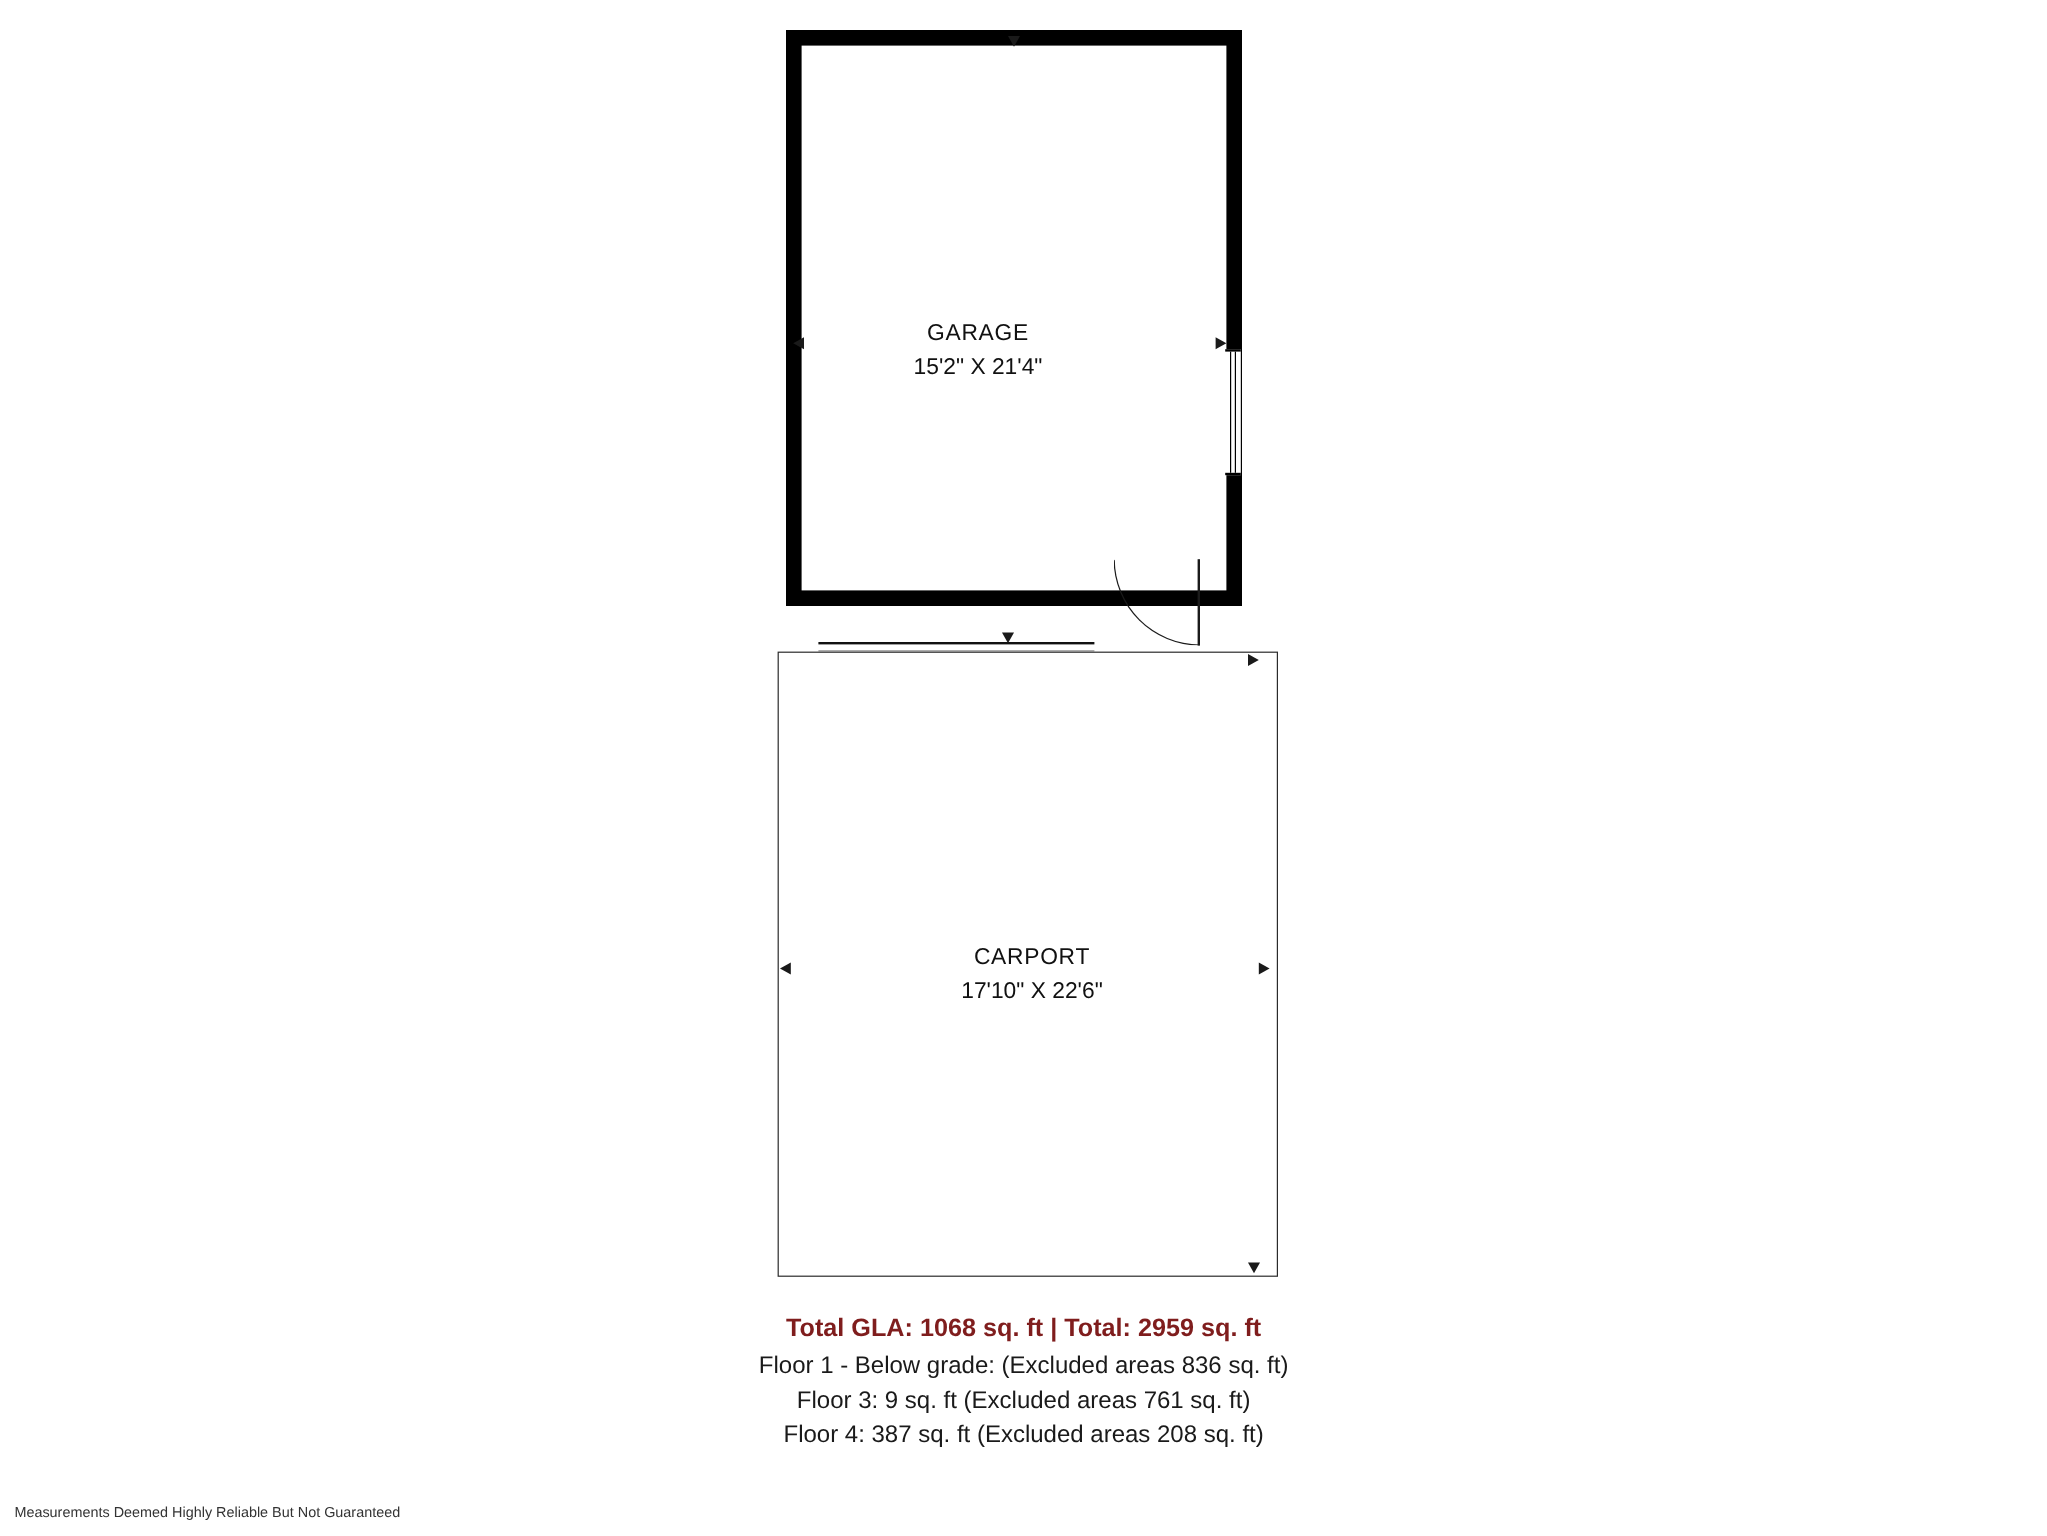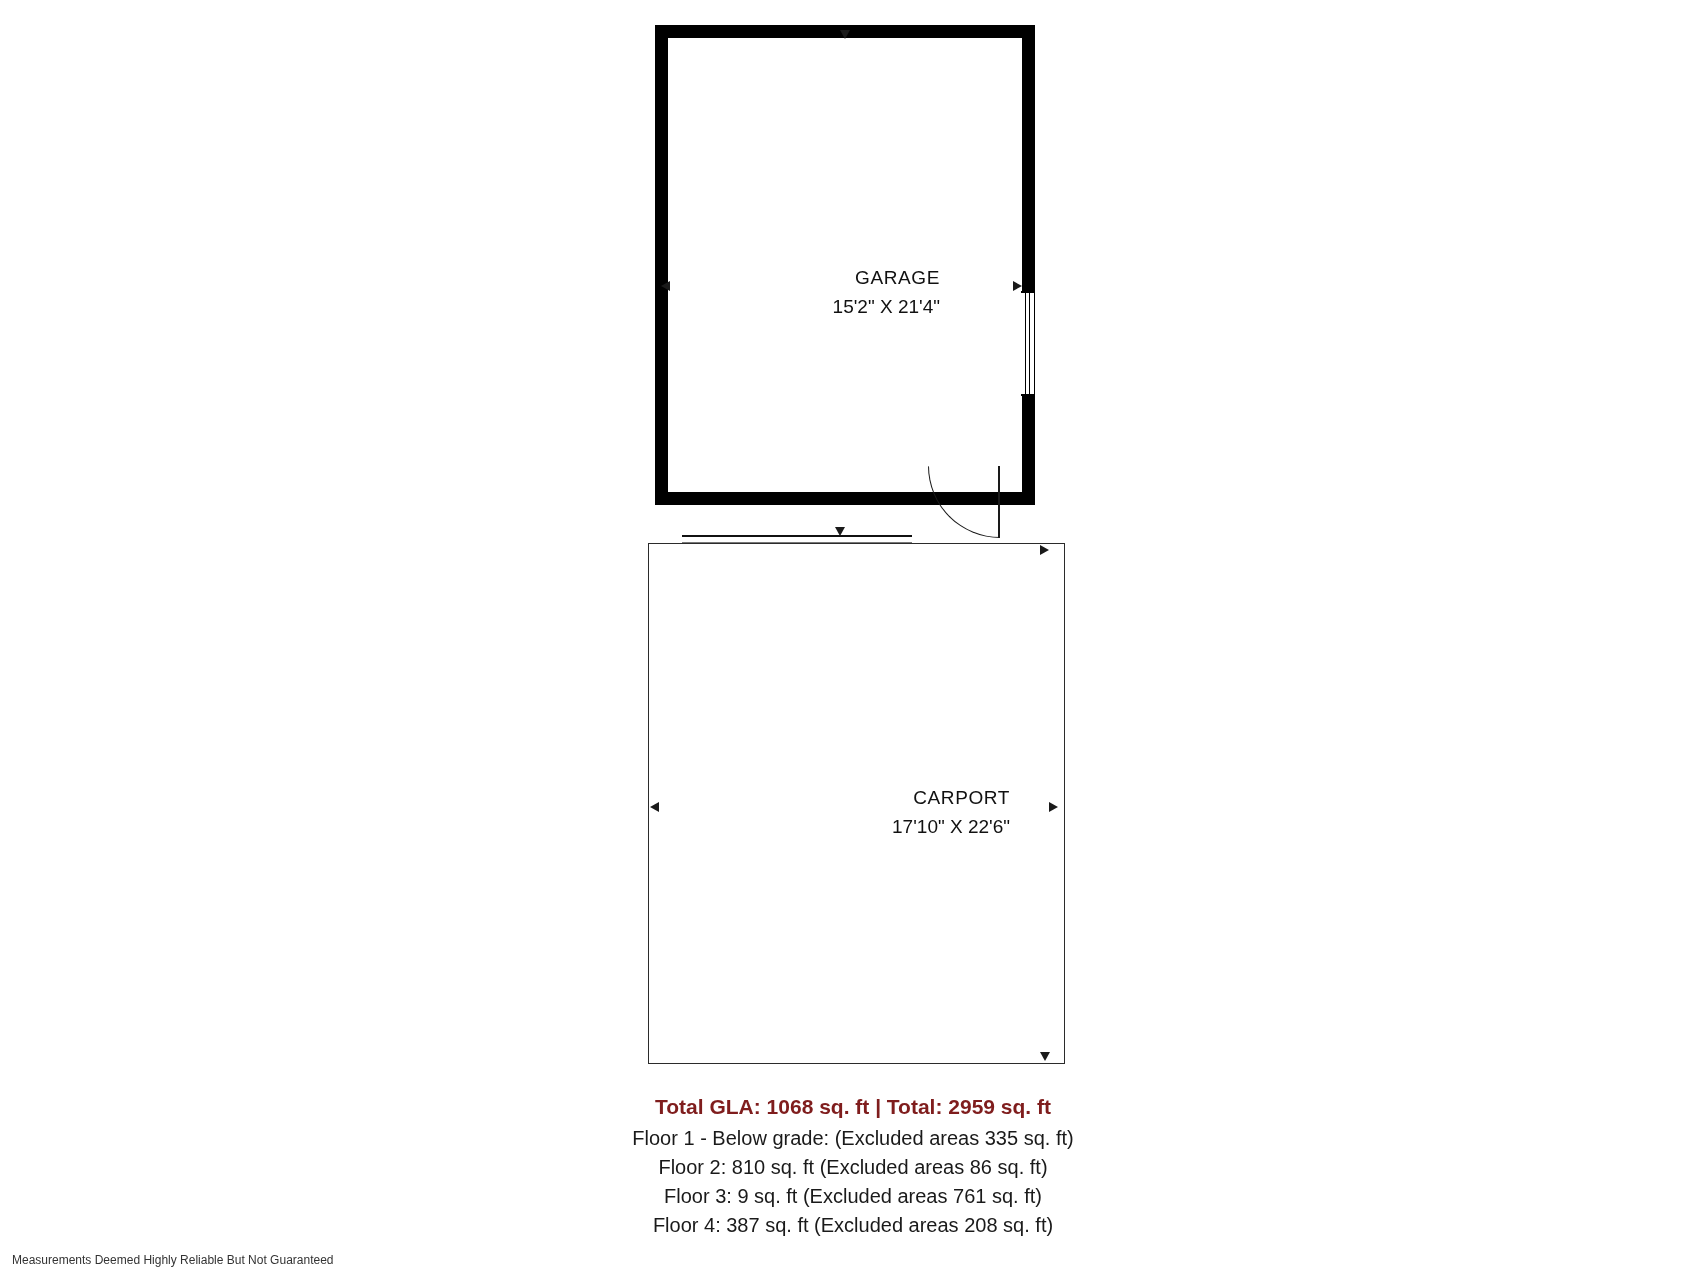--- a/index.html
+++ b/index.html
@@ -145,21 +145,21 @@
     width: 0;
     height: 0;
   }
   .tick.left  { border-top: 5px solid transparent; border-bottom: 5px solid transparent; border-right: 9px solid #1a1a1a; }
   .tick.right { border-top: 5px solid transparent; border-bottom: 5px solid transparent; border-left: 9px solid #1a1a1a; }
   .tick.down  { border-left: 5px solid transparent; border-right: 5px solid transparent; border-top: 9px solid #1a1a1a; }
 
   
   .room-label {
     position: absolute;
-    text-align: right;
+    text-align: center;
     line-height: 1.35;
     white-space: nowrap;
   }
   .room-label .name {
     font-size: 19px;
     letter-spacing: 0.6px;
     color: #111111;
   }
   .room-label .dims {
     font-size: 19px;
@@ -230,19 +230,18 @@
   <div class="tick down" style="left:1040px; top:1052px;"></div>
 
   <div class="room-label" style="left:710px; top:785px; width:300px;">
     <div class="name">CARPORT</div>
     <div class="dims">17'10" X 22'6"</div>
   </div>
 </div>
 
 <div class="summary">
   <div class="total-line">Total GLA: 1068 sq. ft | Total: 2959 sq. ft</div>
-  <div class="floor-line">Floor 1 - Below grade: (Excluded areas 335 sq. ft)</div>
-  <div class="floor-line">Floor 2: 810 sq. ft (Excluded areas 86 sq. ft)</div>
+  <div class="floor-line">Floor 1 - Below grade: (Excluded areas 836 sq. ft)</div>
   <div class="floor-line">Floor 3: 9 sq. ft (Excluded areas 761 sq. ft)</div>
   <div class="floor-line">Floor 4: 387 sq. ft (Excluded areas 208 sq. ft)</div>
 </div>
 
 <div class="disclaimer">Measurements Deemed Highly Reliable But Not Guaranteed</div>
 
 </body></html>

